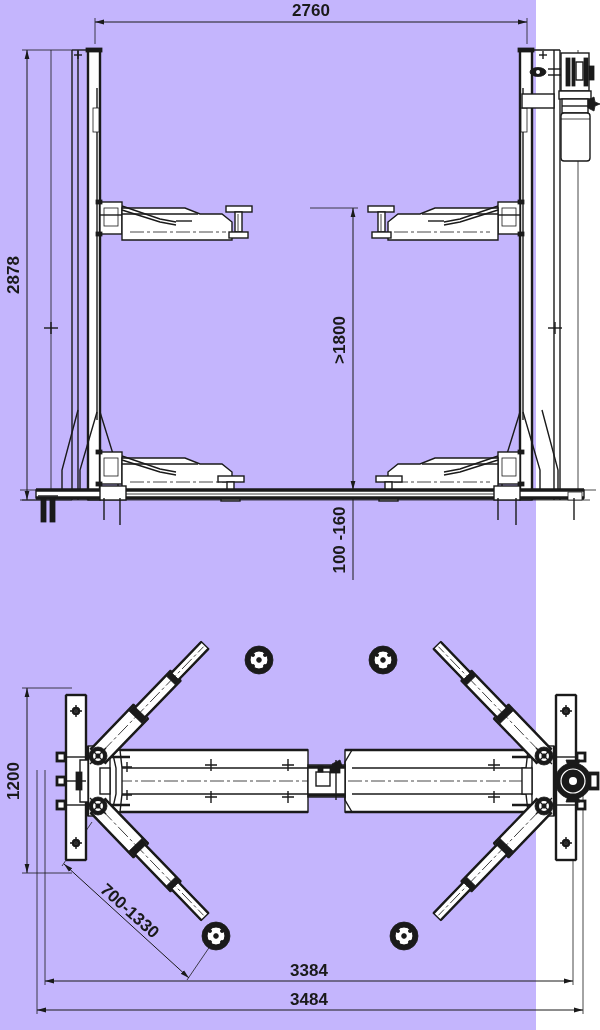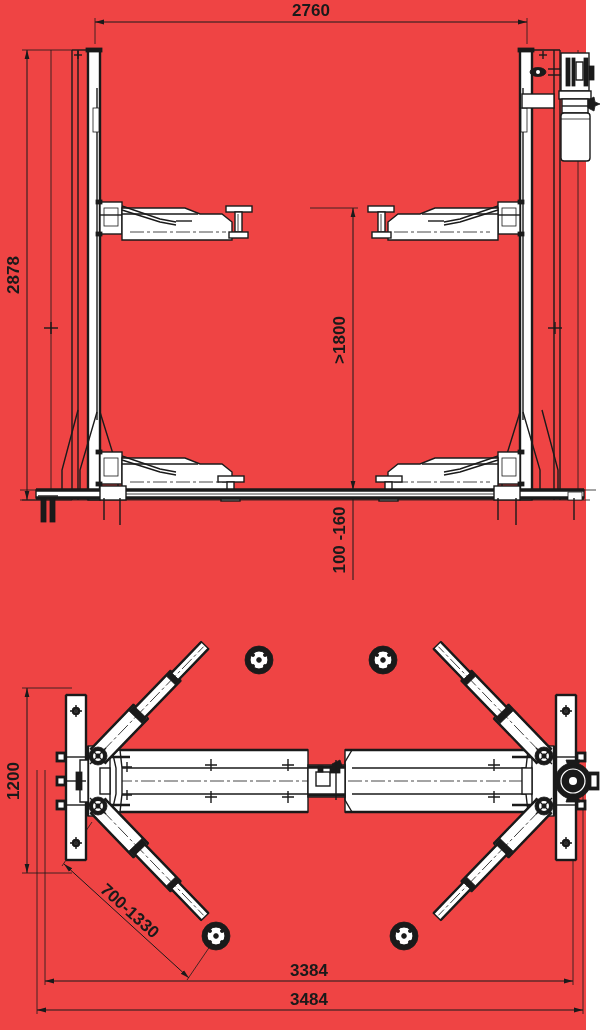--- a/index.html
+++ b/index.html
@@ -9,23 +9,23 @@
     background: #ffffff;
   }
   body {
     width: 600px;
     height: 1030px;
     font-family: "Liberation Sans", sans-serif;
     overflow: hidden;
   }
   #drawing-root {
     position: relative;
-    width: 586px;
+    width: 536px;
     height: 1030px;
-    background: #ef4444;
+    background: #c4b5fd;
   }
   svg#tech-drawing {
     display: block;
     width: 600px;
     height: 1030px;
   }
   .dim-text {
     font-family: "Liberation Sans", sans-serif;
     font-weight: bold;
     font-size: 17px;

